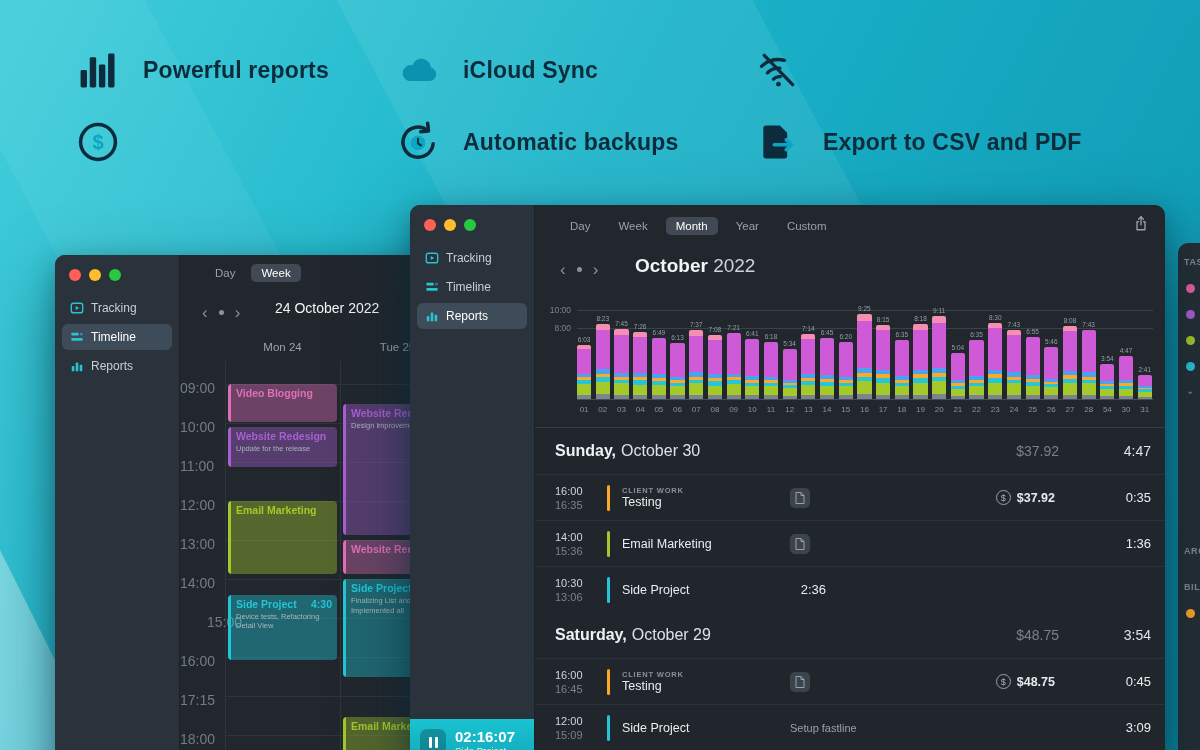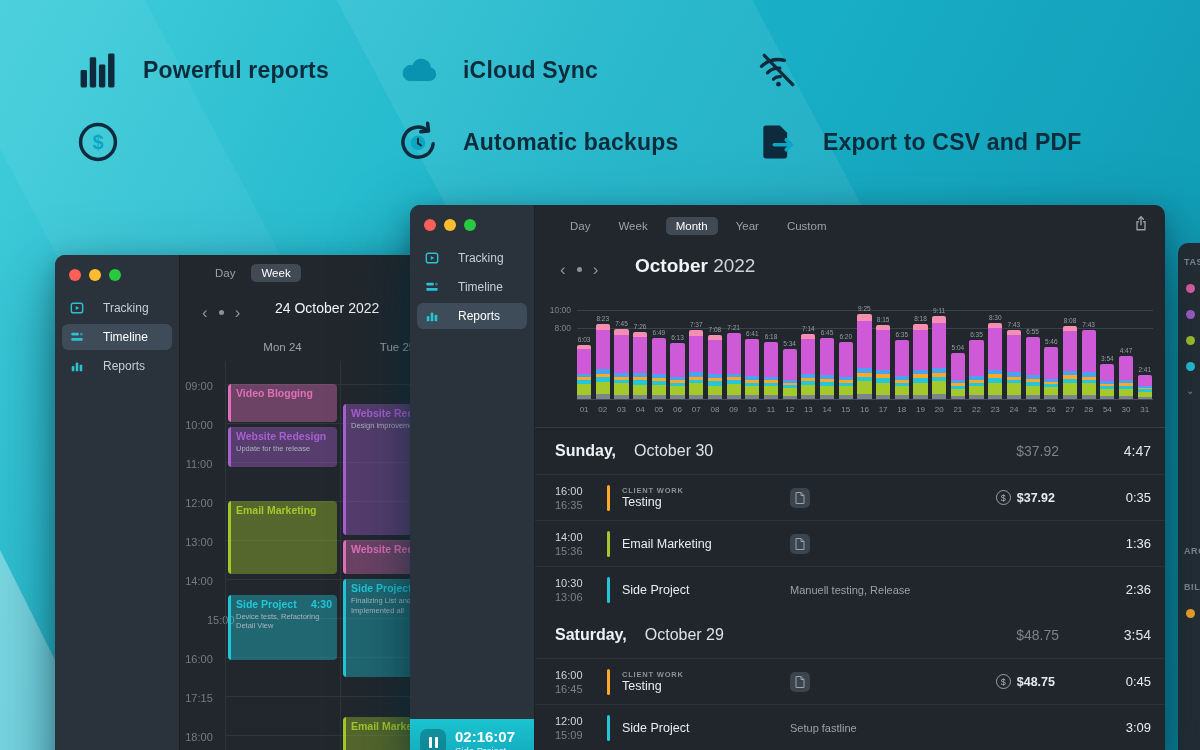--- a/index.html
+++ b/index.html
@@ -24,40 +24,40 @@
   .window{position:absolute;border-radius:10px;background:#21272d;
           box-shadow:0 30px 70px rgba(3,42,56,.5),0 8px 24px rgba(3,42,56,.35)}
   .win-left{left:55px;top:255px;width:520px;height:560px;z-index:2}
   .win-right{left:410px;top:205px;width:755px;height:560px;z-index:3}
   .sidebar{position:absolute;left:0;top:0;bottom:0;width:125px;background:#2a323b;
            border-radius:10px 0 0 10px;border-right:1px solid #1b2127}
   .lights{position:absolute;left:14px;top:14px;display:flex;gap:8px}
   .light{width:12px;height:12px;border-radius:50%}
   .light.r{background:#ff5f57}.light.y{background:#febc2e}.light.g{background:#28c840}
   .sb-items{position:absolute;top:40px;left:7px;right:7px}
-  .sb-item{display:flex;align-items:center;gap:19px;height:26px;padding:0 8px;border-radius:6px;
+  .sb-item{display:flex;align-items:center;gap:7px;height:26px;padding:0 8px;border-radius:6px;
            margin-bottom:3px;color:#c7ced5;font-size:12px;cursor:default}
   .sb-item.sel{background:#3e4b59;color:#fff}
   .sb-ic{display:flex}.sb-ic svg{width:14px;height:14px;display:block}
   .main{position:absolute;left:125px;top:0;right:0;bottom:0}
 
   
   .ltabs{position:absolute;left:25px;top:9px;display:flex;gap:6px}
   .tab{font-size:11.5px;color:#98a1aa;padding:3px 10px;border-radius:5px}
   .tab.sel{background:#414a54;color:#fff}
   .nav{display:flex;align-items:center;gap:11px;color:#8a939c}
   .lnav{position:absolute;left:22px;top:49px}
   .arrow{font-size:17px;line-height:1}
   .dot{width:5px;height:5px;border-radius:50%;background:#8a939c}
   .ltitle{position:absolute;left:95px;top:45px;font-size:14px;font-weight:400;color:#f2f5f7;white-space:nowrap}
   .cal{position:absolute;left:0;top:96px;right:0;bottom:0}
   .cal-headers{position:absolute;top:-10px;left:45px;display:flex}
   .cal-h{width:115px;text-align:center;font-size:11.5px;color:#9aa3ac}
   .hourline{position:absolute;left:45px;right:0;border-top:1px solid #2e353d}
-  .hourlabel{position:absolute;left:0;width:38px;text-align:center;font-size:11px;color:#737c85}
+  .hourlabel{position:absolute;left:0;width:38px;text-align:left;font-size:14px;color:#737c85}
   .cal-col{position:absolute;top:10px;bottom:0;width:115px;border-left:1px solid #2e353d}
   .event{position:absolute;left:2px;right:3px;border-radius:4px;padding:3px 5px 2px 8px;overflow:hidden}
   .event::before{content:"";position:absolute;left:0;top:0;bottom:0;width:3px;background:var(--c)}
   .event .et{font-size:10.5px;font-weight:700;display:flex;justify-content:space-between;white-space:nowrap;overflow:hidden}
   .event .es{font-size:7.5px;color:#aab3ba;margin-top:2px;line-height:1.3}
 
   
   .rtabs{position:absolute;left:25px;top:12px;display:flex;gap:8px;align-items:center}
   .share{position:absolute;right:16px;top:10px}
   .rnav{position:absolute;left:25px;top:56px}
@@ -70,21 +70,21 @@
   .bars{position:absolute;left:42px;top:0;right:0;height:107px;display:flex;align-items:flex-end;gap:4.5px;border-bottom:1px solid #454d56}
   .bar-col{width:14.2px;flex:none;display:flex;flex-direction:column;justify-content:flex-end;align-items:center}
   .bar-label{font-size:6.5px;color:#969ea6;margin-bottom:2px;white-space:nowrap}
   .bar-stack{width:100%;display:flex;flex-direction:column-reverse;border-radius:2px 2px 0 0;overflow:hidden}
   .seg{width:100%}
   .xlabels{position:absolute;left:42px;top:112px;display:flex;gap:4.5px}
   .xlabel{width:14.2px;flex:none;text-align:center;font-size:8px;color:#8b939b}
   .sections{position:absolute;left:0;right:0;top:222px;bottom:0;border-top:1px solid #333b44;overflow:hidden;background:#20262c}
   .sec-h{height:46px;display:flex;align-items:center;padding:0 14px 0 20px;font-size:16px;color:#eef1f4}
   .sec-h .d1{font-weight:700}
-  .sec-h .d2{margin-left:18px;color:#dde2e7}
+  .sec-h .d2{margin-left:5px;color:#dde2e7}
   .sec-amount{margin-left:auto;color:#79828b;font-size:14px}
   .sec-total{width:92px;text-align:right;font-size:14px;color:#dfe4e9}
   .row{height:46px;display:flex;align-items:center;padding:0 14px 0 20px;border-top:1px solid #2b323a}
   .times{width:44px}
   .t1{font-size:11px;color:#cfd6dc}
   .t2{font-size:11px;color:#79828b;margin-top:2px}
   .cbar{width:3px;height:26px;border-radius:2px;margin:0 12px 0 8px;flex:none}
   .tcol{width:156px}
   .cat{font-size:7.5px;letter-spacing:.8px;color:#8a929a;font-weight:700}
   .etitle{font-size:12.5px;color:#e9edf0}
@@ -832,23 +832,20 @@
         </div>
         <div class="row">
           <span class="times">
             <div class="t1">10:30</div>
             <div class="t2">13:06</div>
           </span>
           <span class="cbar" style="background: rgb(38, 198, 218);"></span>
           <span class="tcol">
             <div class="etitle">Side Project</div>
           </span>
-          <span class="mid">
-            <span class="note">Manuell testing, Release</span>
-          </span>
           <span class="dur">2:36</span>
         </div>
         <div class="sec-h">
           <span class="d1">Saturday,</span>
           <span class="d2">October 29</span>
           <span class="sec-amount">$48.75</span>
           <span class="sec-total">3:54</span>
         </div>
         <div class="row">
           <span class="times">

